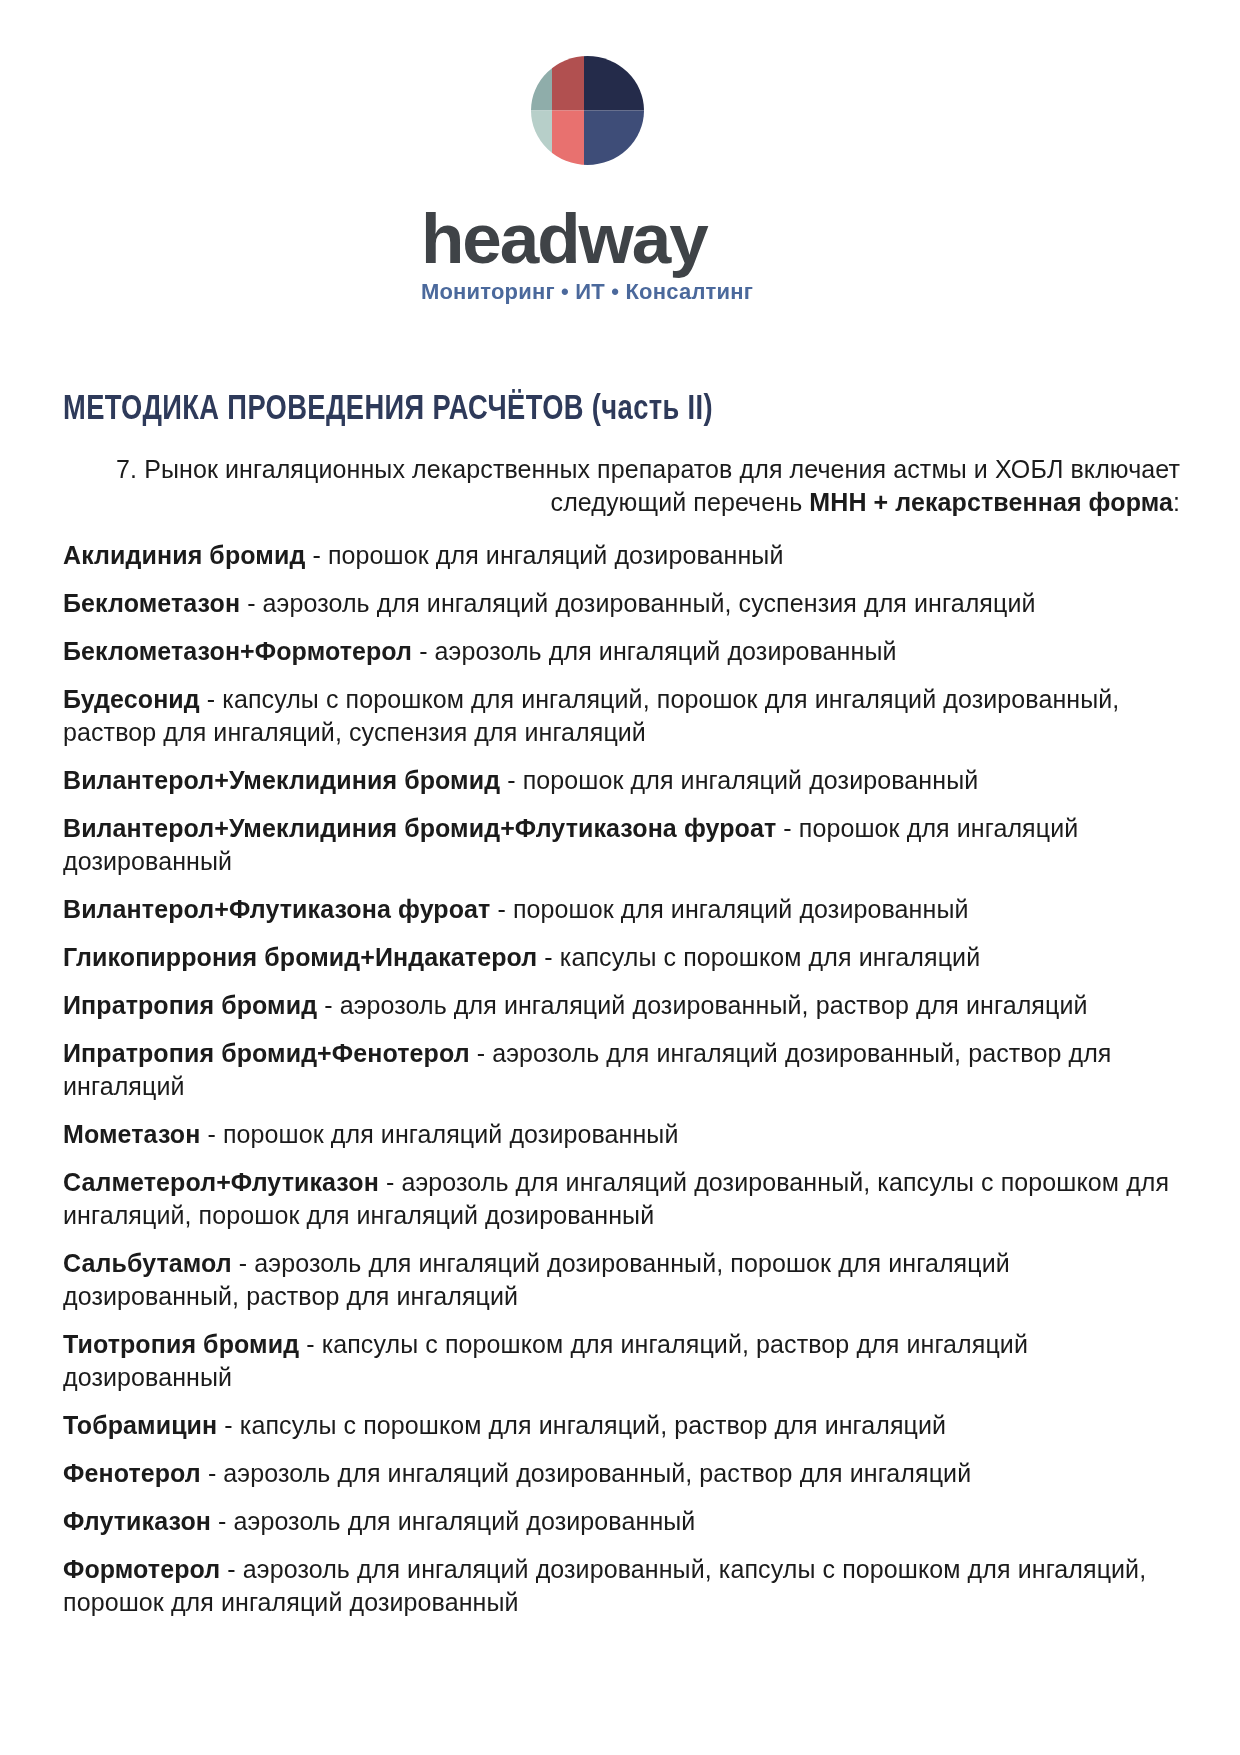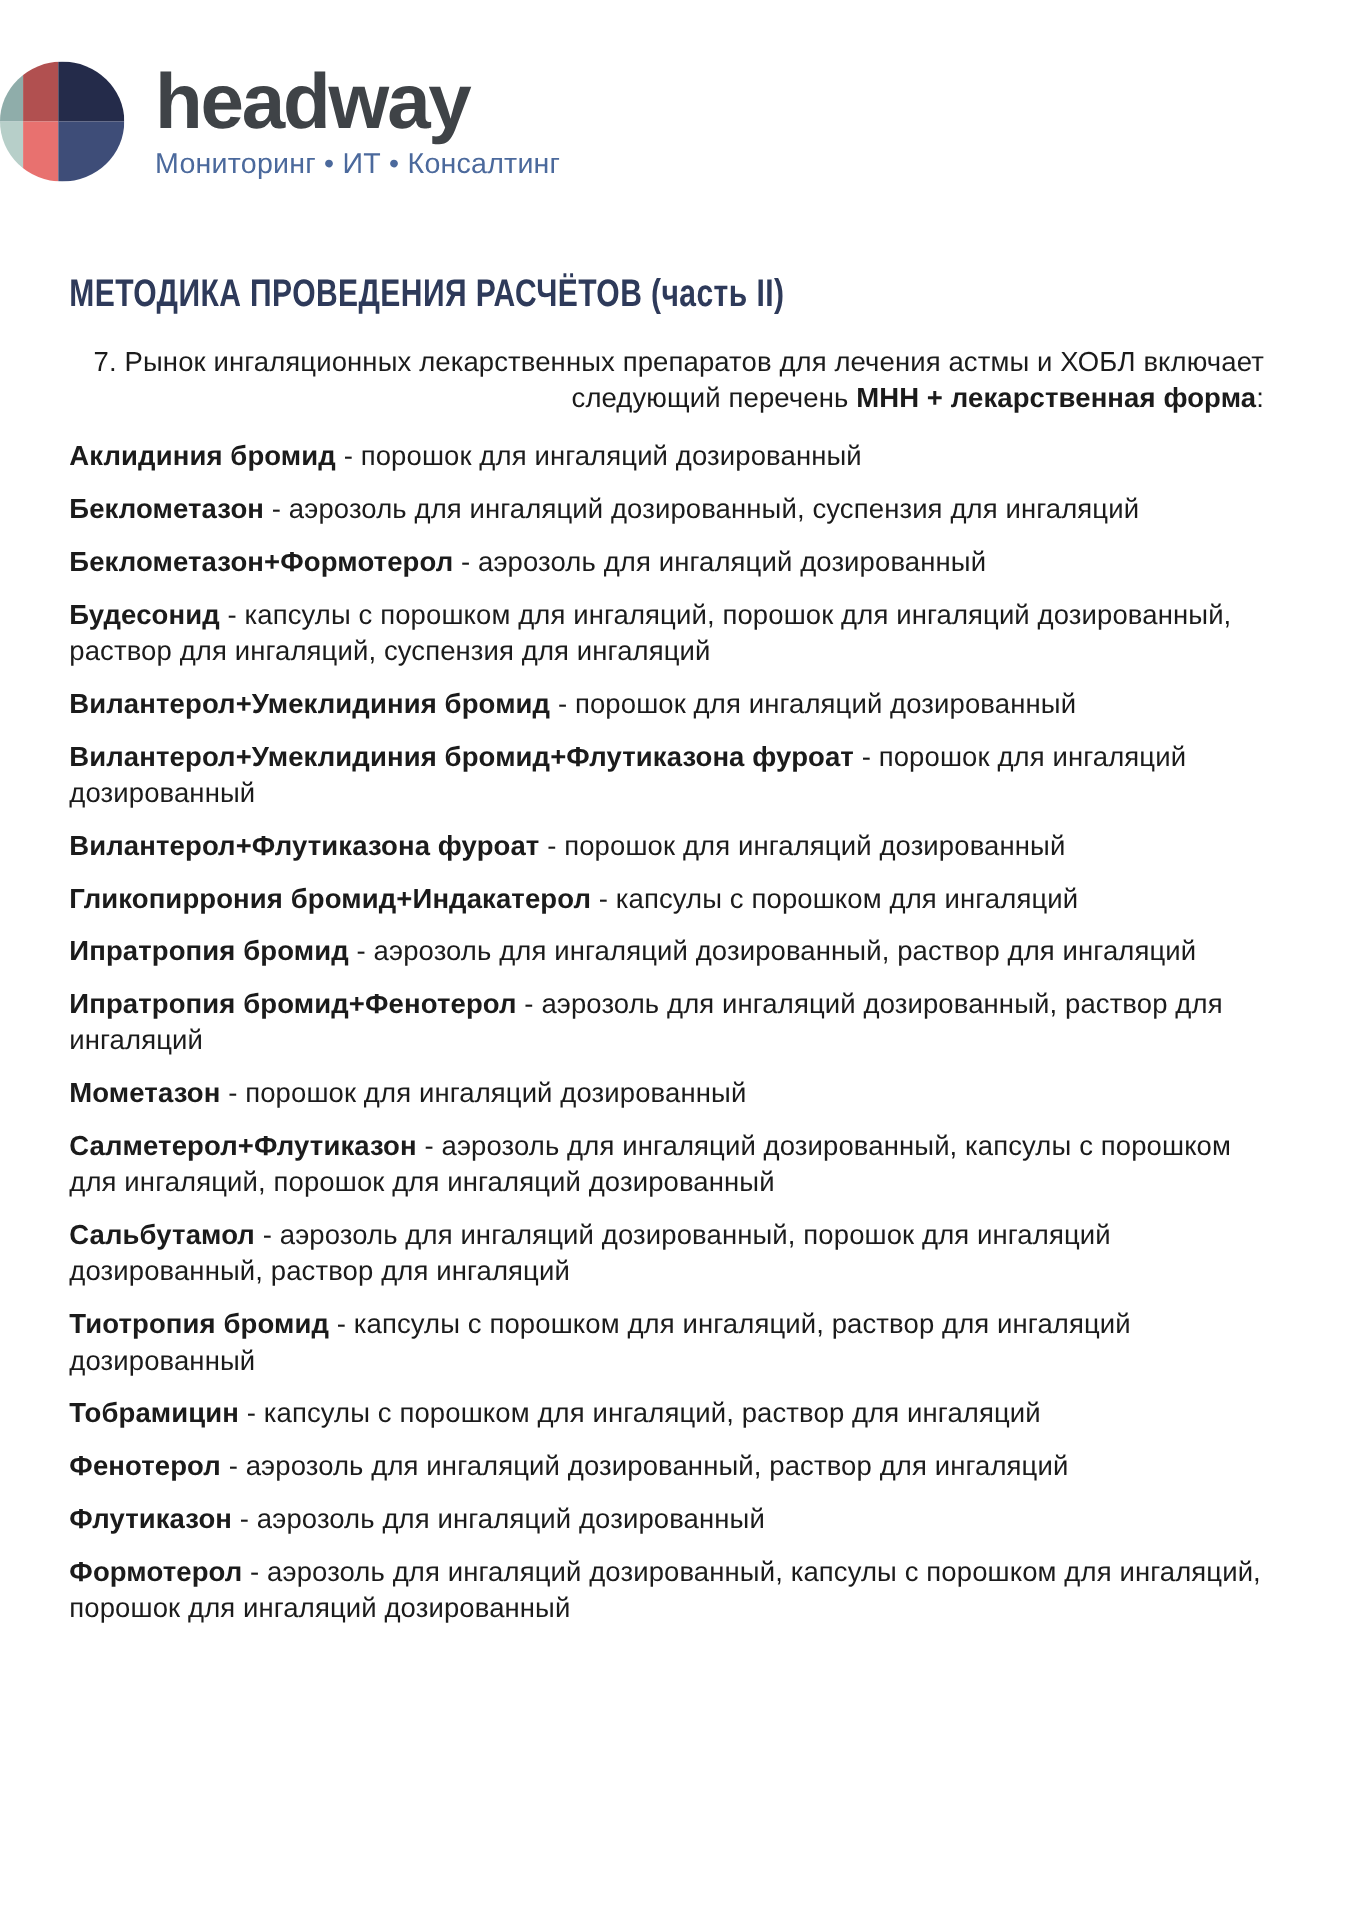--- a/index.html
+++ b/index.html
@@ -13,49 +13,51 @@
     height: 1755px;
     margin: 0 auto;
     background: #ffffff;
     overflow: hidden;
     font-family: "Liberation Sans", sans-serif;
     color: var(--body-color, #1b1b1b);
   }
   
   .logo-row {
     display: flex;
+    justify-content: flex-end;
     align-items: center;
     padding: 56px 66px 0 0;
-    gap: 28px;
+    gap: 38px;
+    flex-direction: column;
   }
   .logo-mark { display: block; }
   .seg-teal-top    { fill: var(--mark-teal-top); }
   .seg-teal-bottom { fill: var(--mark-teal-bottom); }
   .seg-red-top     { fill: var(--mark-red-top); }
   .seg-red-bottom  { fill: var(--mark-red-bottom); }
   .seg-navy-top    { fill: var(--mark-navy-top); }
   .seg-navy-bottom { fill: var(--mark-navy-bottom); }
   .logo-text { display: flex; flex-direction: column; }
   .brand {
     font-size: 71px;
     font-weight: bold;
     letter-spacing: -2px;
     line-height: 1;
     color: var(--brand-color);
   }
   .tagline {
     margin-top: 5px;
-    font-size: 26px;
-    font-weight: normal;
+    font-size: 22px;
+    font-weight: bold;
     letter-spacing: 0.2px;
     color: var(--tagline-color);
   }
   
   .content {
-    padding: 0 91px 0 63px;
+    padding: 0 60px 0 63px;
   }
   h1.doc-title {
     margin: 82px 0 0 0;
     font-size: 35px;
     line-height: 40px;
     font-weight: bold;
     letter-spacing: 0.5px;
     color: var(--title-color);
     transform: scaleX(0.78);
     transform-origin: left center;

